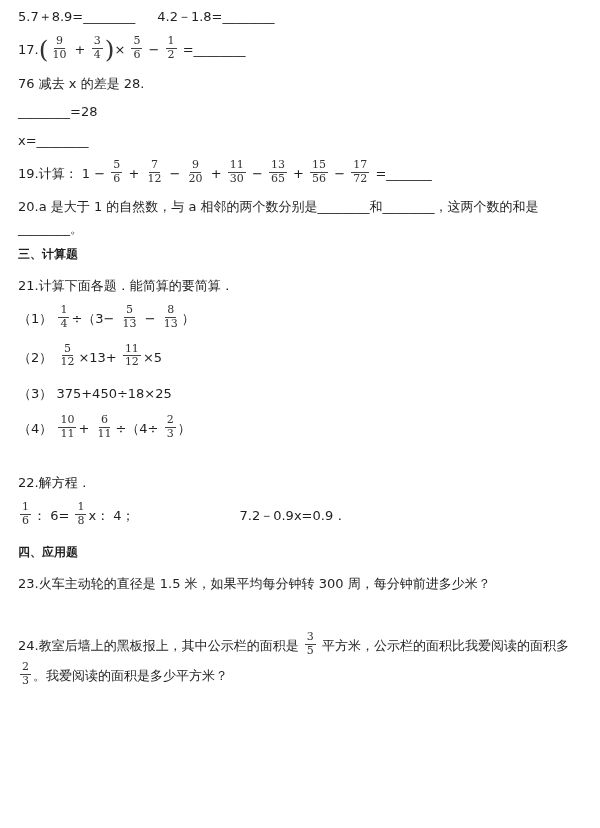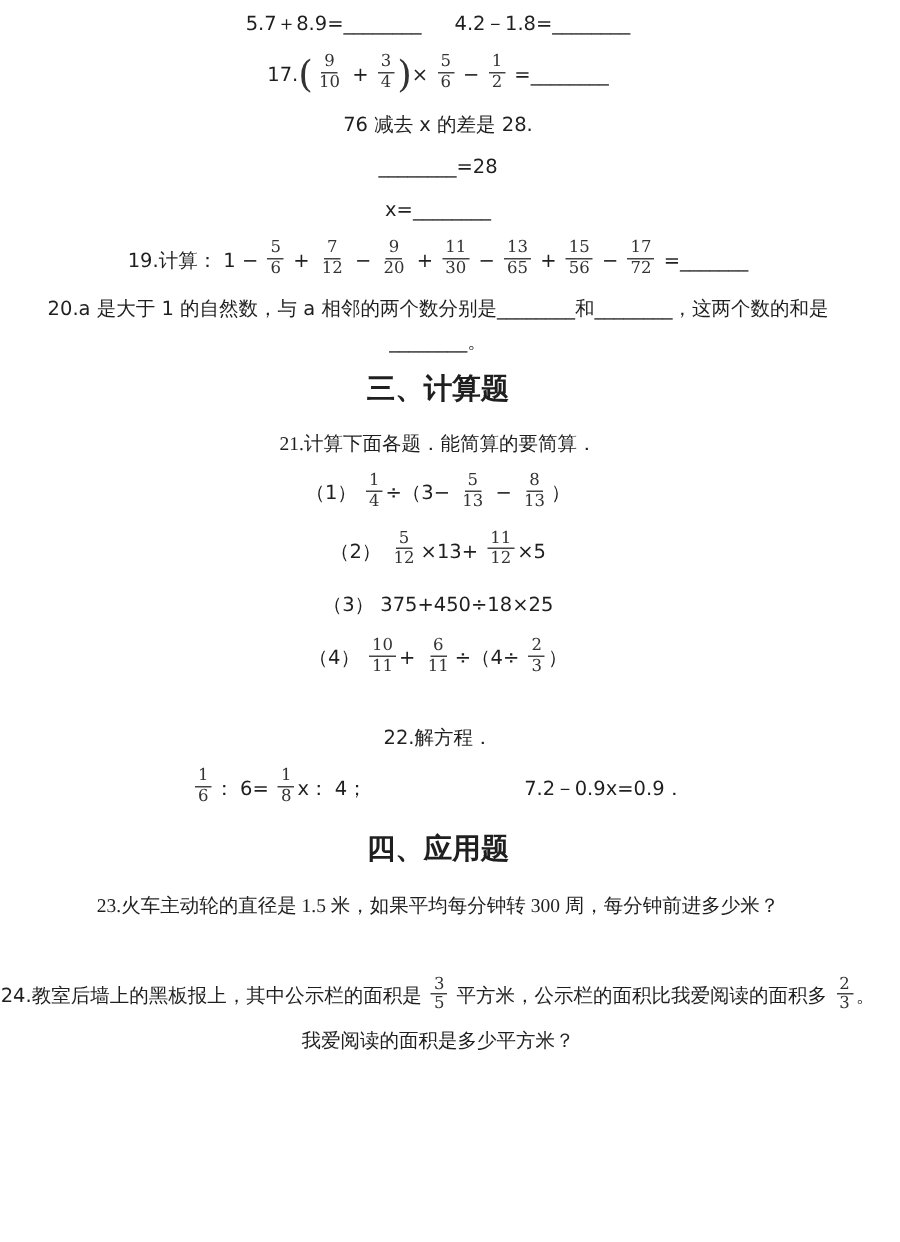--- a/index.html
+++ b/index.html
@@ -11,47 +11,46 @@
     width: 600px;
     height: 828px;
     overflow: hidden;
     font-family: "DejaVu Sans", "Liberation Sans", sans-serif;
     color: #1f1f1f;
   }
   .page {
     box-sizing: border-box;
     width: 600px;
     height: 828px;
-    padding: 6px 16px 0 0;
+    padding: 6px 16px 0 18px;
     background: #ffffff;
-    text-align: center;
   }
   .line {
     font-size: 13px;
     line-height: 1.65;
     margin-bottom: 7px;
     white-space: normal;
   }
   .line.formula {
     margin-bottom: 6px;
     padding: 3px 0;
   }
   .line.para {
     line-height: 2.3;
     margin-bottom: 2px;
     margin-top: 36px;
   }
   .line.h2 {
-    font-size: 19px;
+    font-size: 12px;
     font-weight: 700;
     margin: 6px 0 12px 0;
     line-height: 1.4;
   }
   .line.mt-lg { margin-top: 26px; }
-  .line.mt-md { margin-top: 12px; font-family: Liberation Serif, serif; }
+  .line.mt-md { margin-top: 12px; }
   .t { }
   .frac {
     display: inline-flex;
     flex-direction: column;
     align-items: center;
     vertical-align: middle;
     font-family: "DejaVu Serif", "Liberation Serif", serif;
     font-size: 11px;
     line-height: 1.15;
     margin: 0 2px;

